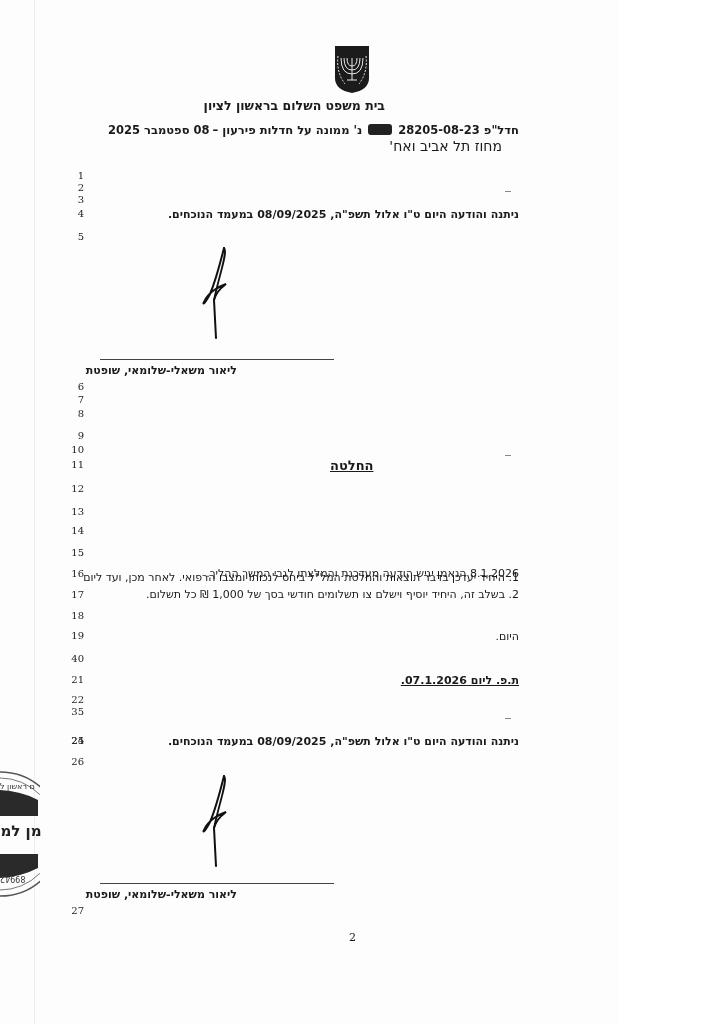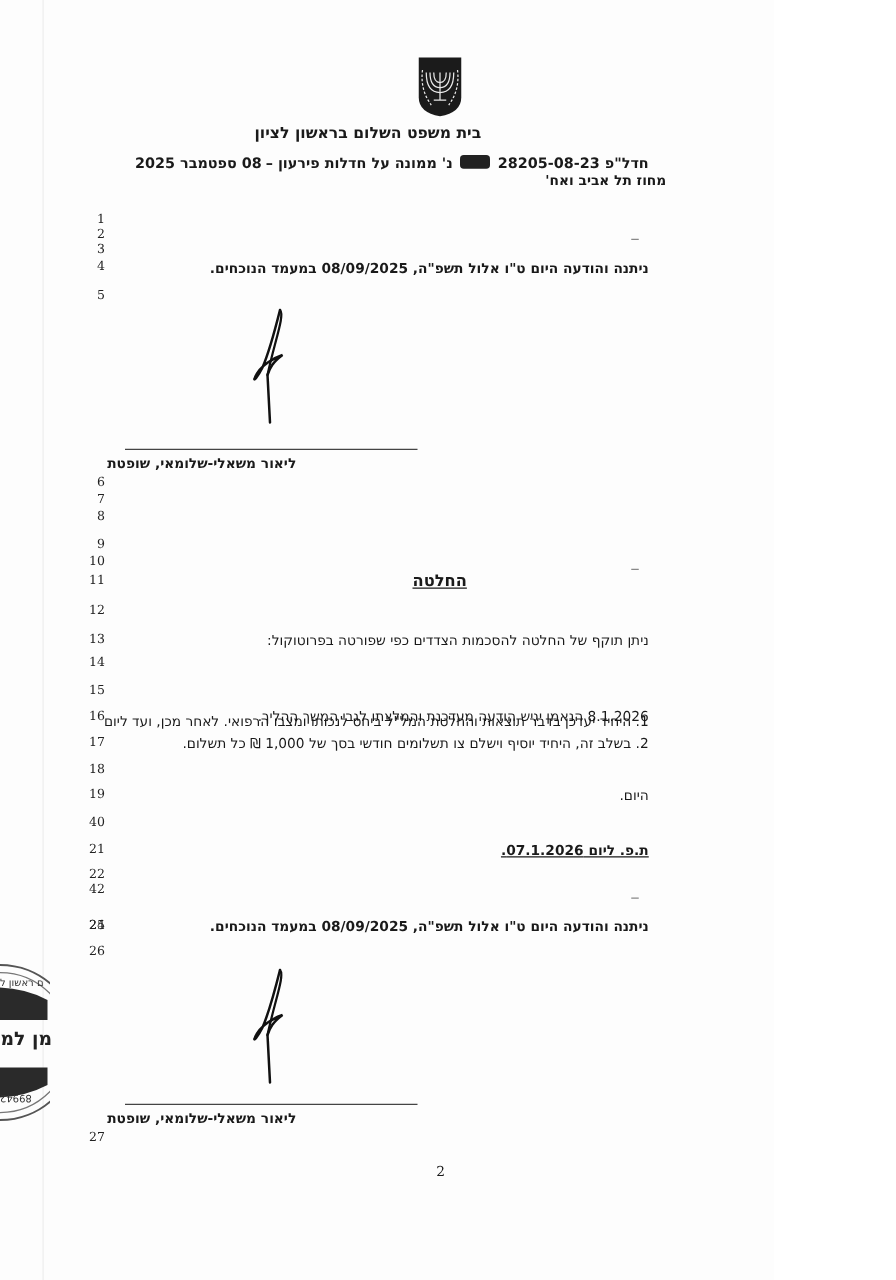--- a/index.html
+++ b/index.html
@@ -7,21 +7,21 @@
     width: 717px; height: 1024px; overflow: hidden; position: relative;
     background: #ffffff; color: #1a1a1a;
     font-family: "DejaVu Sans", "Liberation Sans", sans-serif;
   }
   .page { position: absolute; left: 0; top: 0; width: 619px; height: 1024px; background: #fdfdfd; }
   .abs { position: absolute; }
   .rtl { direction: rtl; unicode-bidi: plaintext; white-space: nowrap; }
   .emblem { left: 333px; top: 44px; width: 38px; height: 50px; }
   .court { top: 98px; right: 234px; font-size: 12.5px; font-weight: bold; }
   .case1 { top: 123px; right: 100px; font-size: 11.5px; font-weight: bold; }
-  .case2 { top: 138px; right: 86px; font-size: 11px; font-weight: bold; }
+  .case2 { top: 138px; right: 117px; font-size: 14px; font-weight: normal; }
   .redact { display: inline-block; width: 24px; height: 11px; background: #222; border-radius: 3px; vertical-align: -1px; margin: 0 2px; }
   .date { top: 123px; left: 108px; font-size: 11.5px; font-weight: bold; }
   .ln { left: 66px; width: 18px; text-align: right; font-family: "DejaVu Serif", "Liberation Serif", serif; font-size: 10px; color: #222; }
   .given { right: 100px; font-size: 11px; font-weight: bold; }
   .sig-line { left: 100px; width: 234px; height: 1px; background: #444; }
   .judge { right: 382px; font-size: 11px; font-weight: bold; }
   .title { top: 458px; left: 330px; font-size: 13px; font-weight: bold; text-decoration: underline; }
   .body { right: 100px; font-size: 11px; }
   .para { right: 100px; width: 520px; font-size: 11px; direction: rtl; text-align: justify; text-align-last: right; margin-top: 25px; }
   .tp { top: 674px; right: 100px; font-size: 11px; font-weight: bold; text-decoration: underline; }
@@ -75,39 +75,38 @@
   <div class="abs ln" style="top:506px">13</div>
   <div class="abs ln" style="top:525px">14</div>
   <div class="abs ln" style="top:547px">15</div>
   <div class="abs ln" style="top:568px">16</div>
   <div class="abs ln" style="top:589px">17</div>
   <div class="abs ln" style="top:610px">18</div>
   <div class="abs ln" style="top:630px">19</div>
   <div class="abs ln" style="top:653px">40</div>
   <div class="abs ln" style="top:674px">21</div>
   <div class="abs ln" style="top:694px">22</div>
-  <div class="abs ln" style="top:706px">42</div>
+  <div class="abs ln" style="top:706px">35</div>
   <div class="abs ln" style="top:735px">24</div>
   <div class="abs ln" style="top:735px">25</div>
   <div class="abs ln" style="top:756px">26</div>
   <div class="abs ln" style="top:905px">27</div>
 
   <div class="abs dash" style="top:191px"></div>
   <div class="abs given rtl" style="top:208px">ניתנה והודעה היום ט"ו אלול תשפ"ה, 08/09/2025 במעמד הנוכחים.</div>
 
   <svg class="abs" style="left:190px; top:244px; width:50px; height:96px" viewBox="0 0 50 96">
     <path d="M34 4 C30 20 26 36 20 50 C16 58 12 62 14 58 C18 48 30 42 36 40 C28 46 26 50 24 56 L26 94" fill="none" stroke="#111" stroke-width="2" stroke-linecap="round"></path>
     <path d="M34 4 C38 8 30 28 24 56" fill="none" stroke="#111" stroke-width="1.8" stroke-linecap="round"></path>
   </svg>
   <div class="abs sig-line" style="top:359px"></div>
   <div class="abs judge rtl" style="top:364px">ליאור משאלי-שלומאי, שופטת</div>
 
   <div class="abs dash" style="top:455px"></div>
   <div class="abs title rtl">החלטה</div>
-  <div class="abs body rtl" style="top:506px">ניתן תוקף של החלטה להסכמות הצדדים כפי שפורטה בפרוטוקול:</div>
 
   <div class="abs para" style="top:546px">1. היחיד יעדכן בדבר תוצאות והחלטת המל"ל ביחס לנכותו ומצבו הרפואי. לאחר מכן, ועד ליום</div>
   <div class="abs body rtl" style="top:567px">8.1.2026 הנאמן יגיש הודעה מעדכנת והמלצתו לגבי המשך ההליך.</div>
   <div class="abs body rtl" style="top:588px">2. בשלב זה, היחיד יוסיף וישלם צו תשלומים חודשי בסך של 1,000 ₪ כל תשלום.</div>
   <div class="abs body rtl" style="top:630px">היום.</div>
 
   <div class="abs tp rtl">ת.פ. ליום 07.1.2026.</div>
 
   <div class="abs dash" style="top:718px"></div>
   <div class="abs given rtl" style="top:735px">ניתנה והודעה היום ט"ו אלול תשפ"ה, 08/09/2025 במעמד הנוכחים.</div>

